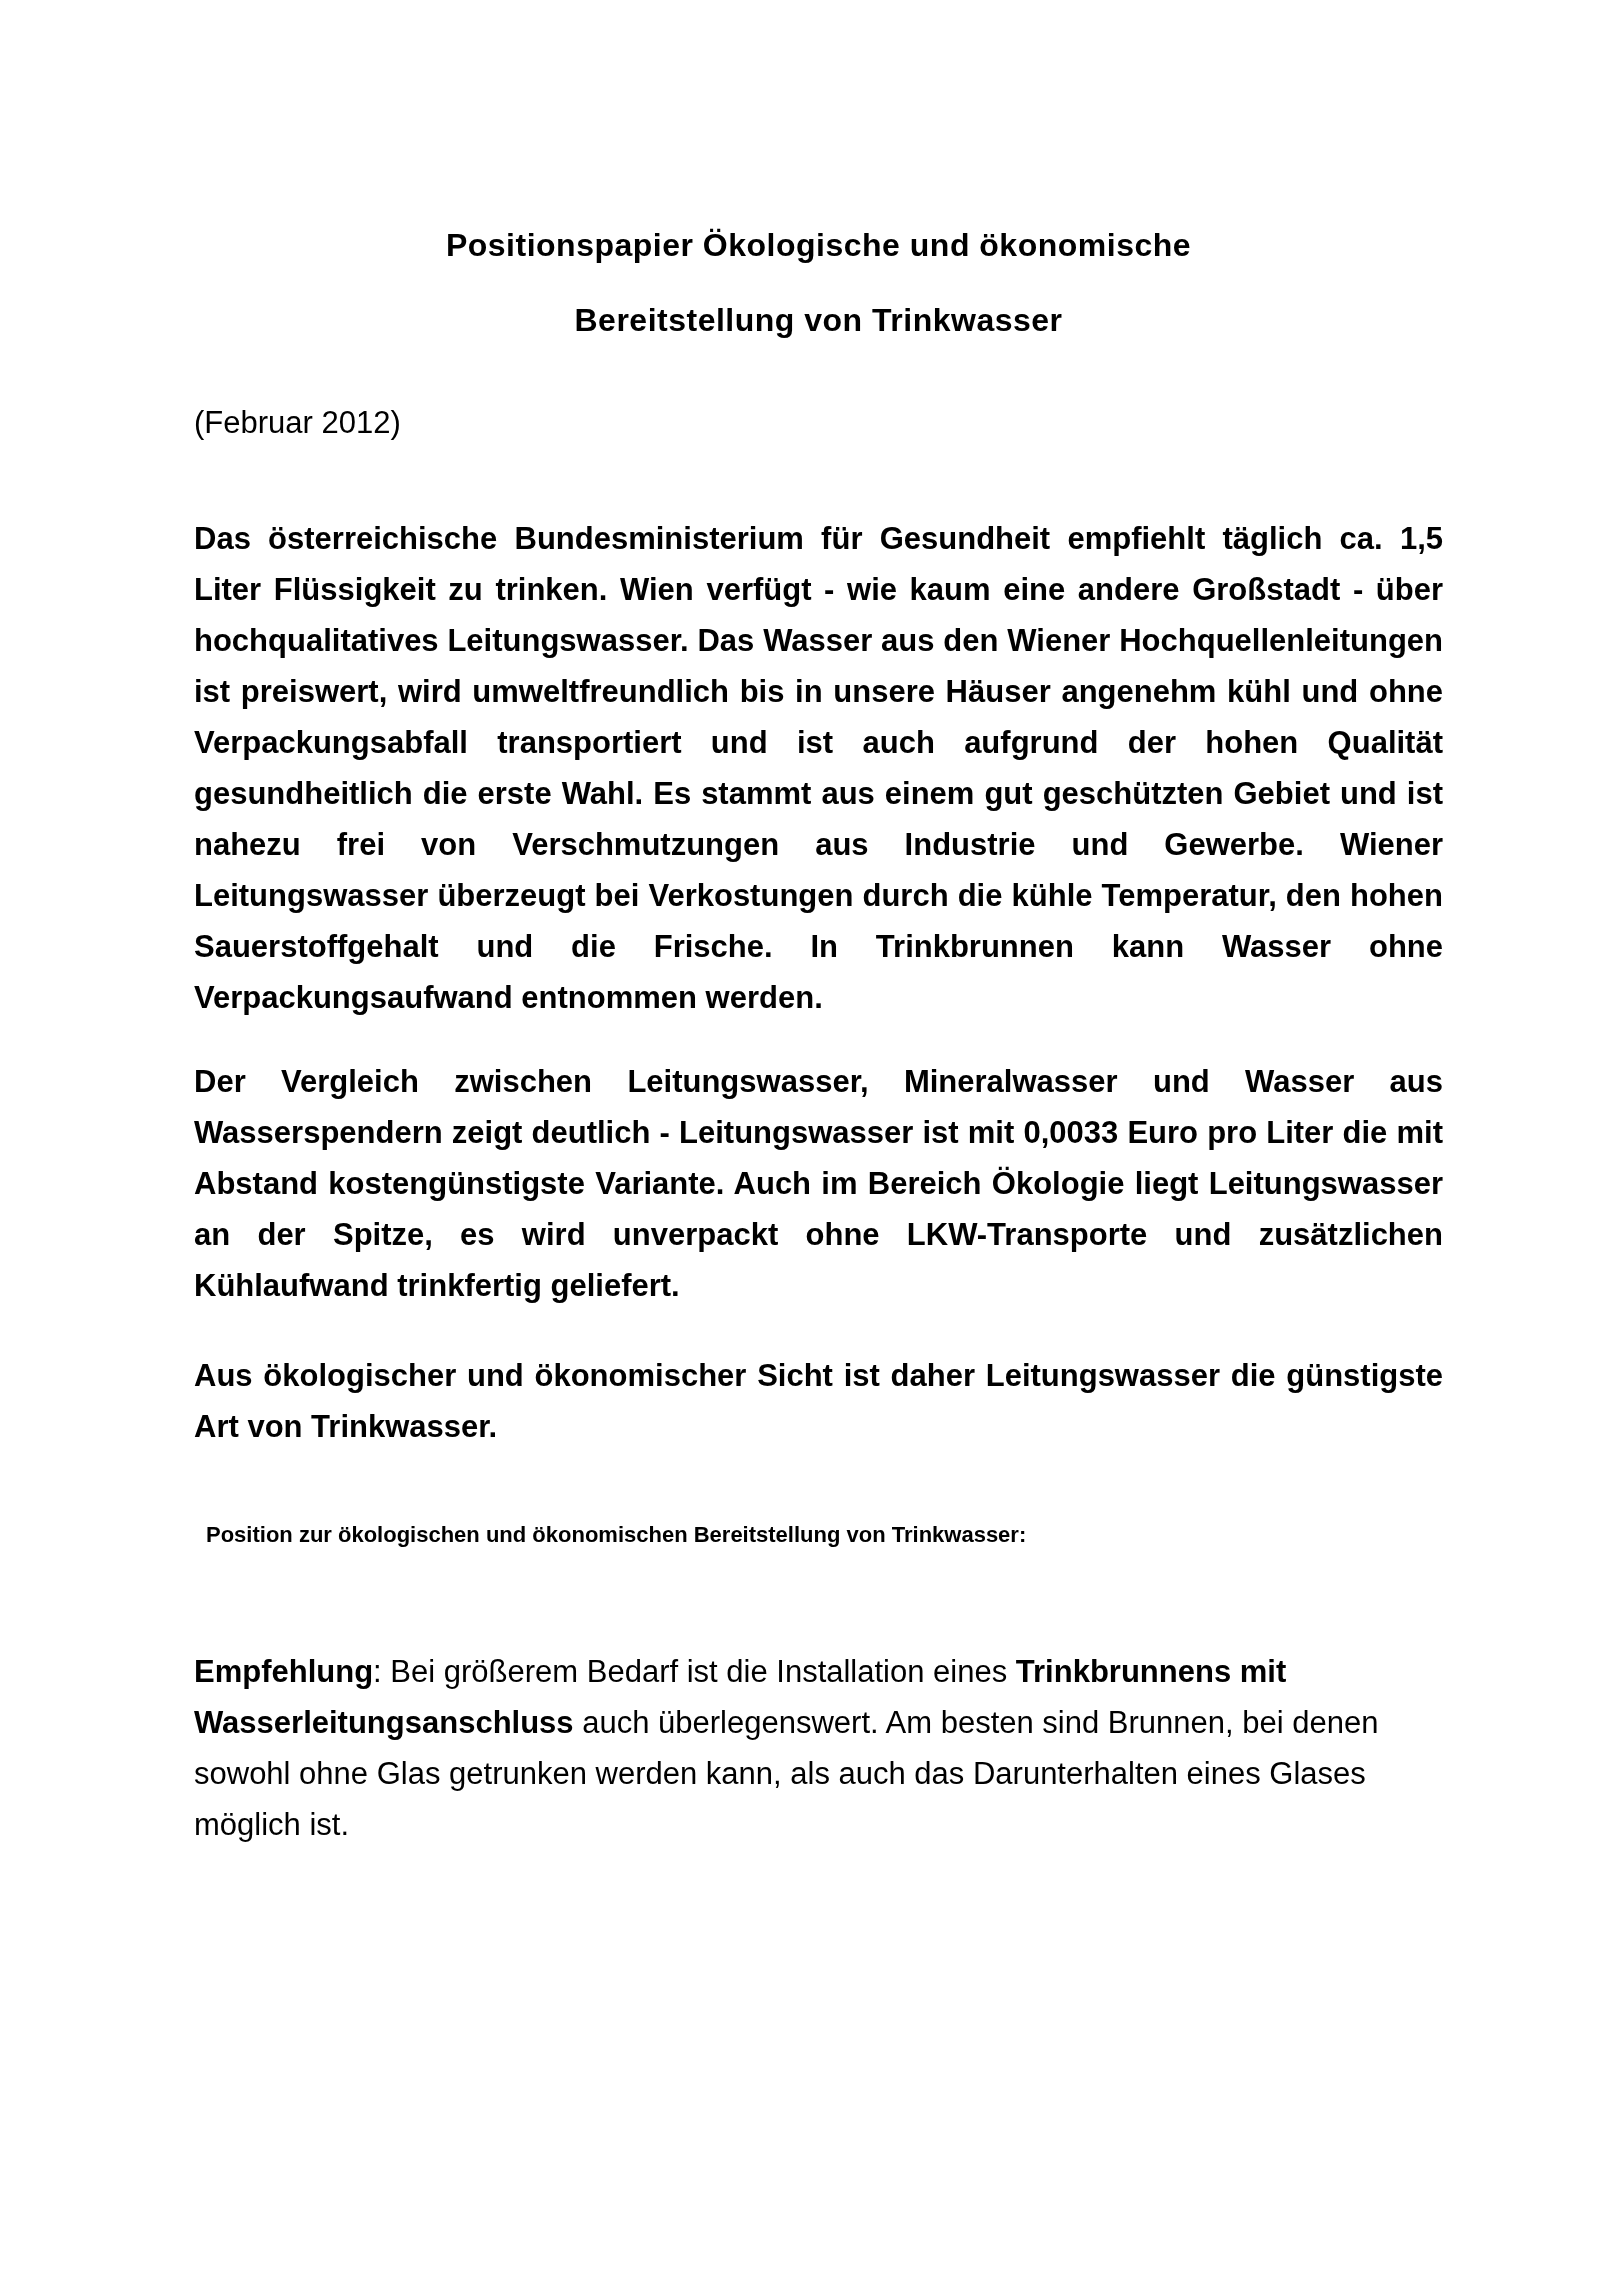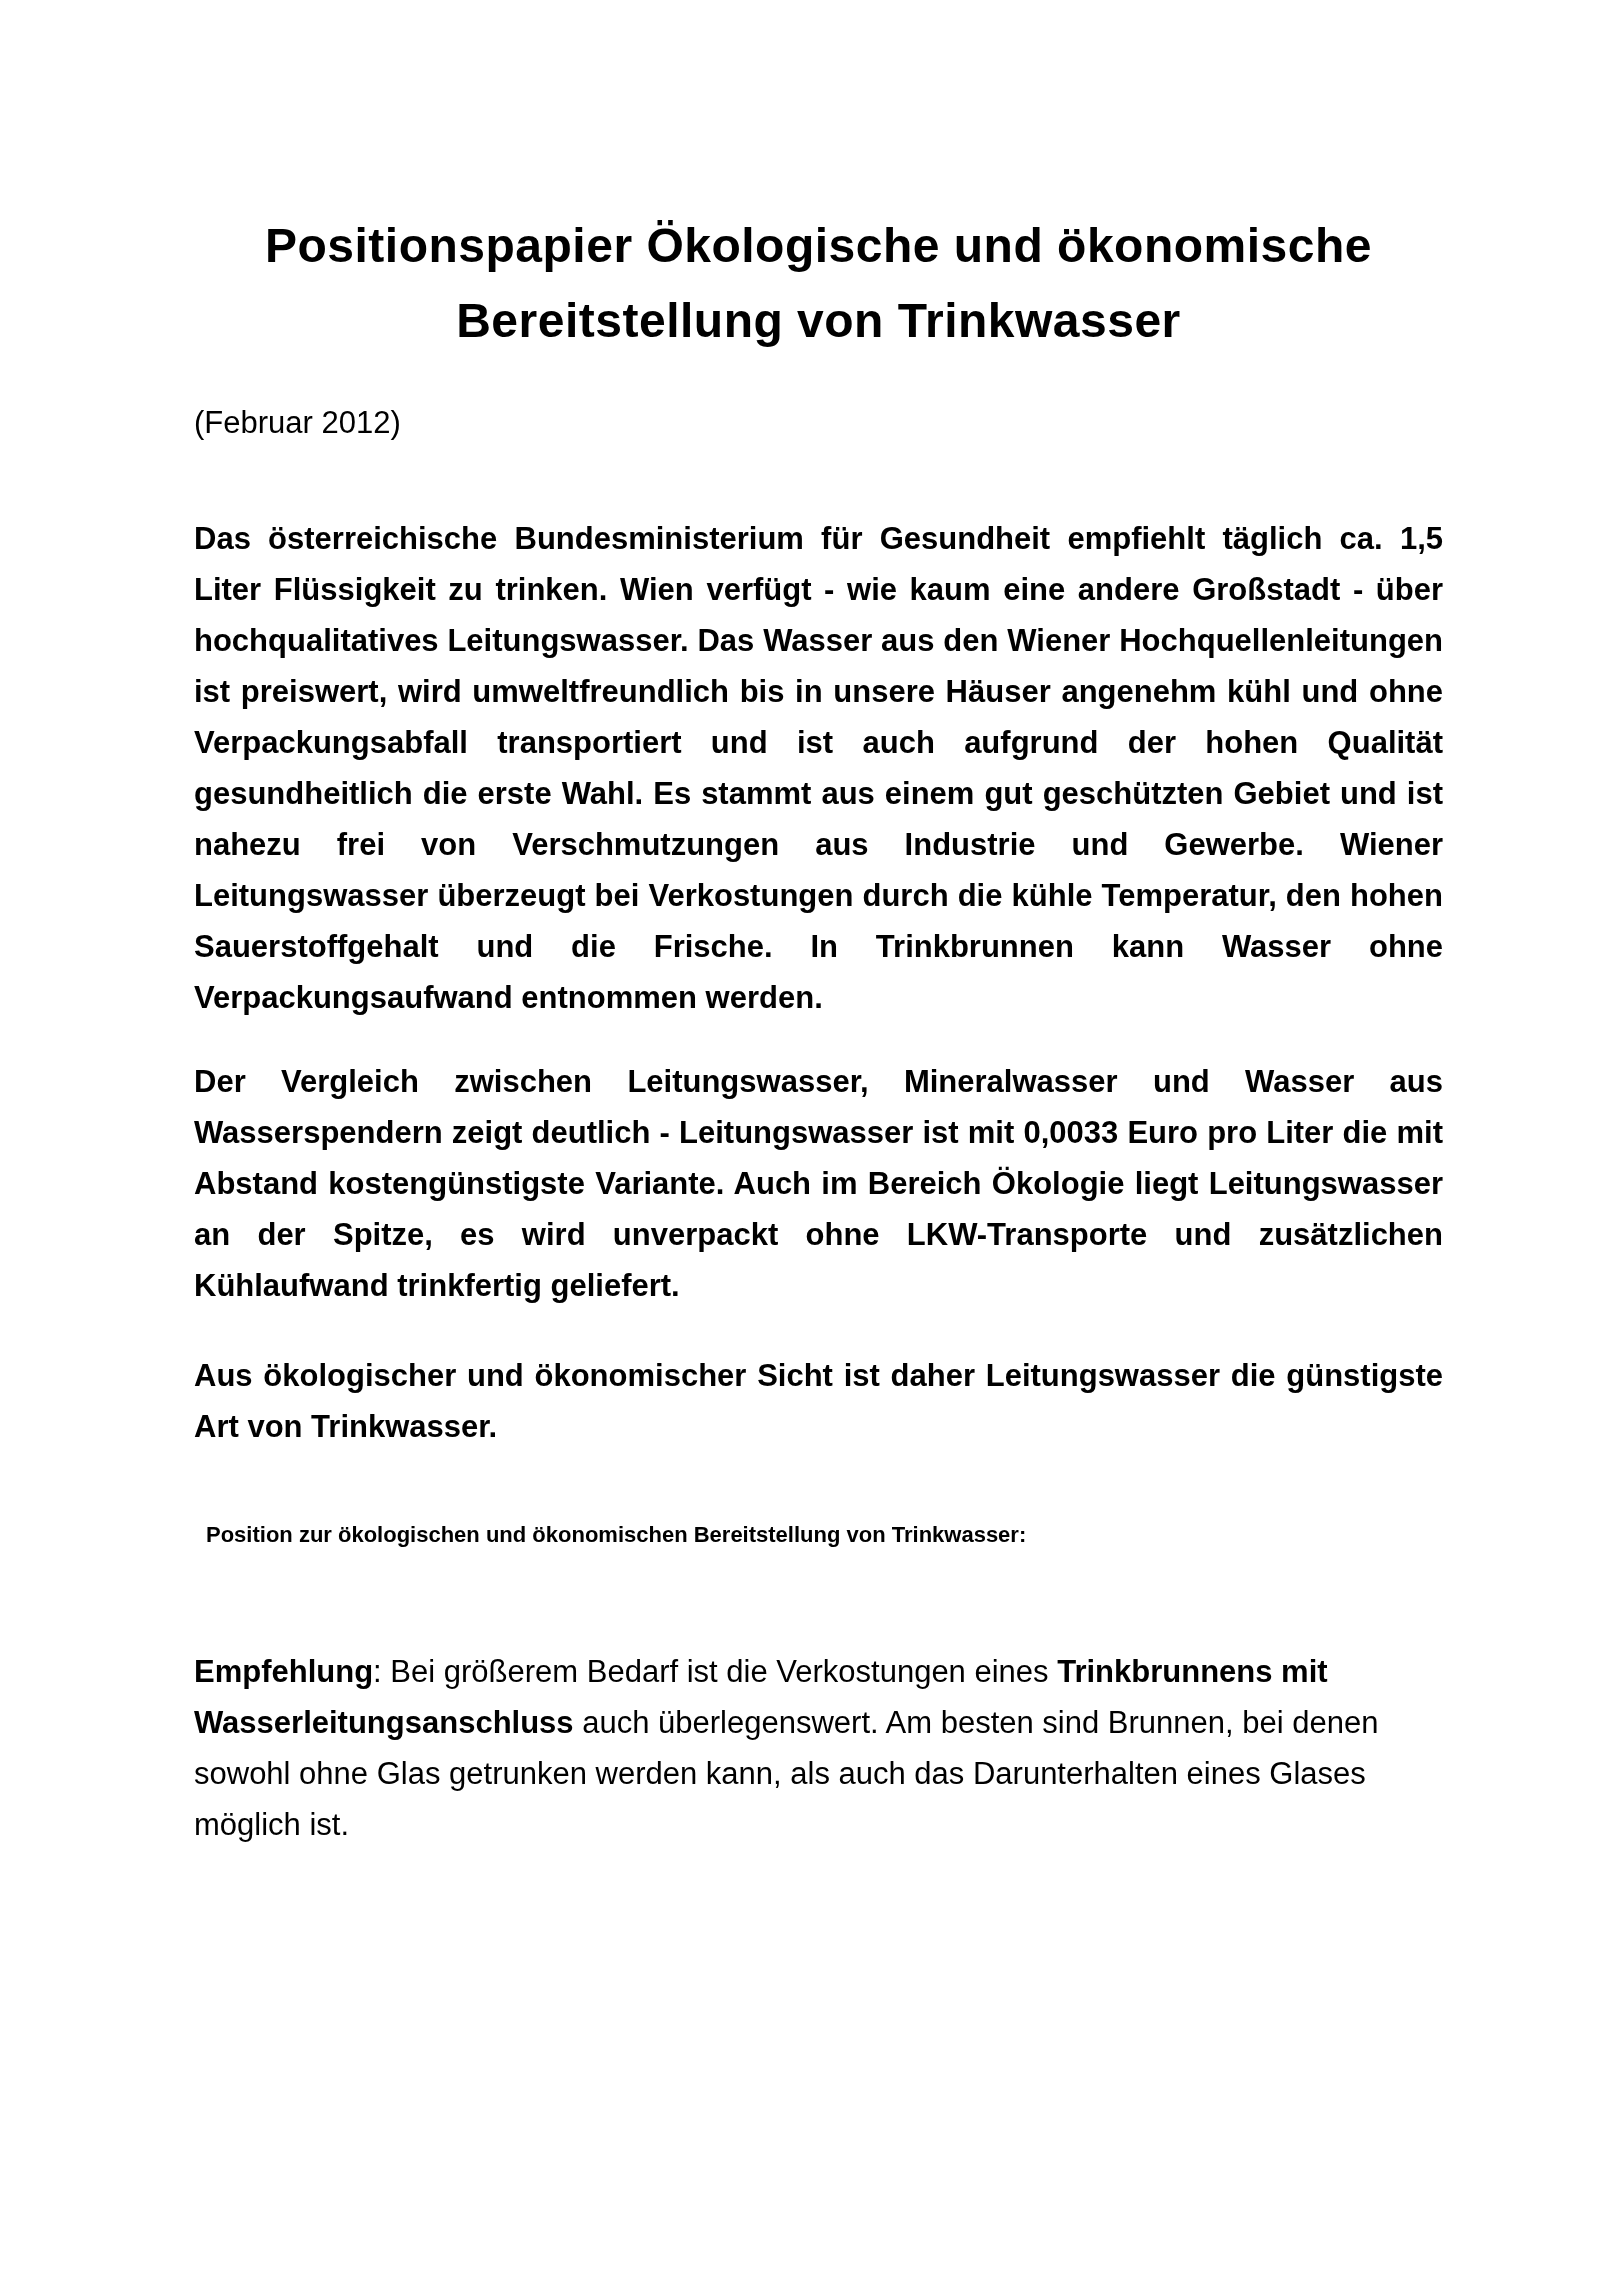--- a/index.html
+++ b/index.html
@@ -13,21 +13,21 @@
     height: 2293px;
     box-sizing: border-box;
     background: #ffffff;
     color: #000000;
     font-family: "Liberation Sans", sans-serif;
     padding: 208px 178px 0 194px;
     overflow: hidden;
   }
   .doc-title {
     margin: 0;
-    font-size: 48px;
+    font-size: 32px;
     font-weight: bold;
     line-height: 75px;
     text-align: center;
     letter-spacing: 0.5px;
   }
   .doc-date {
     margin: 39px 0 4px 0;
     font-size: 31px;
     line-height: 51px;
     text-align: left;
@@ -86,17 +86,17 @@
   <p class="body-par par-1">Das österreichische Bundesministerium für Gesundheit empfiehlt täglich ca. 1,5 Liter Flüssigkeit zu trinken. Wien verfügt - wie kaum eine andere Großstadt - über hochqualitatives Leitungswasser. Das Wasser aus den Wiener Hochquellenleitungen ist preiswert, wird umweltfreundlich bis in unsere Häuser angenehm kühl und ohne Verpackungsabfall transportiert und ist auch aufgrund der hohen Qualität gesundheitlich die erste Wahl. Es stammt aus einem gut geschützten Gebiet und ist nahezu frei von Verschmutzungen aus Industrie und Gewerbe. Wiener Leitungswasser überzeugt bei Verkostungen durch die kühle Temperatur, den hohen Sauerstoffgehalt und die Frische. In Trinkbrunnen kann Wasser ohne Verpackungsaufwand entnommen werden.</p>
 
   <p class="body-par par-2">Der Vergleich zwischen Leitungswasser, Mineralwasser und Wasser aus Wasserspendern zeigt deutlich - Leitungswasser ist mit 0,0033 Euro pro Liter die mit Abstand kostengünstigste Variante. Auch im Bereich Ökologie liegt Leitungswasser an  der Spitze, es wird unverpackt ohne LKW-Transporte und zusätzlichen Kühlaufwand trinkfertig geliefert.</p>
 
   <p class="statement">Aus ökologischer und ökonomischer Sicht ist daher Leitungswasser die günstigste Art von Trinkwasser.</p>
 
   <p class="section-heading">Position zur ökologischen und ökonomischen Bereitstellung von Trinkwasser:</p>
 
 
   <p class="recommendation">
-    <span class="b">Empfehlung</span><span>: Bei größerem Bedarf ist die Verkostungen eines </span><span class="b">Trinkbrunnens mit Wasserleitungsanschluss</span><span> auch überlegenswert. Am besten sind Brunnen, bei denen sowohl ohne Glas getrunken werden kann, als auch das Darunterhalten eines Glases möglich ist.</span>
+    <span class="b">Empfehlung</span><span>: Bei größerem Bedarf ist die Installation eines </span><span class="b">Trinkbrunnens mit Wasserleitungsanschluss</span><span> auch überlegenswert. Am besten sind Brunnen, bei denen sowohl ohne Glas getrunken werden kann, als auch das Darunterhalten eines Glases möglich ist.</span>
   </p>
 
 </div>
 
 
 </body></html>

